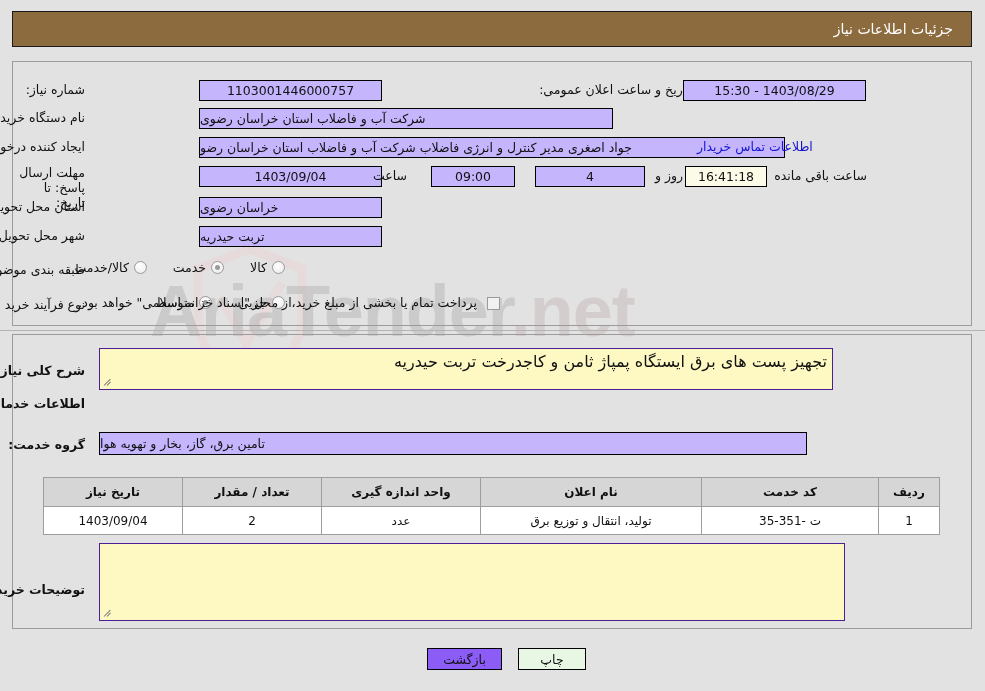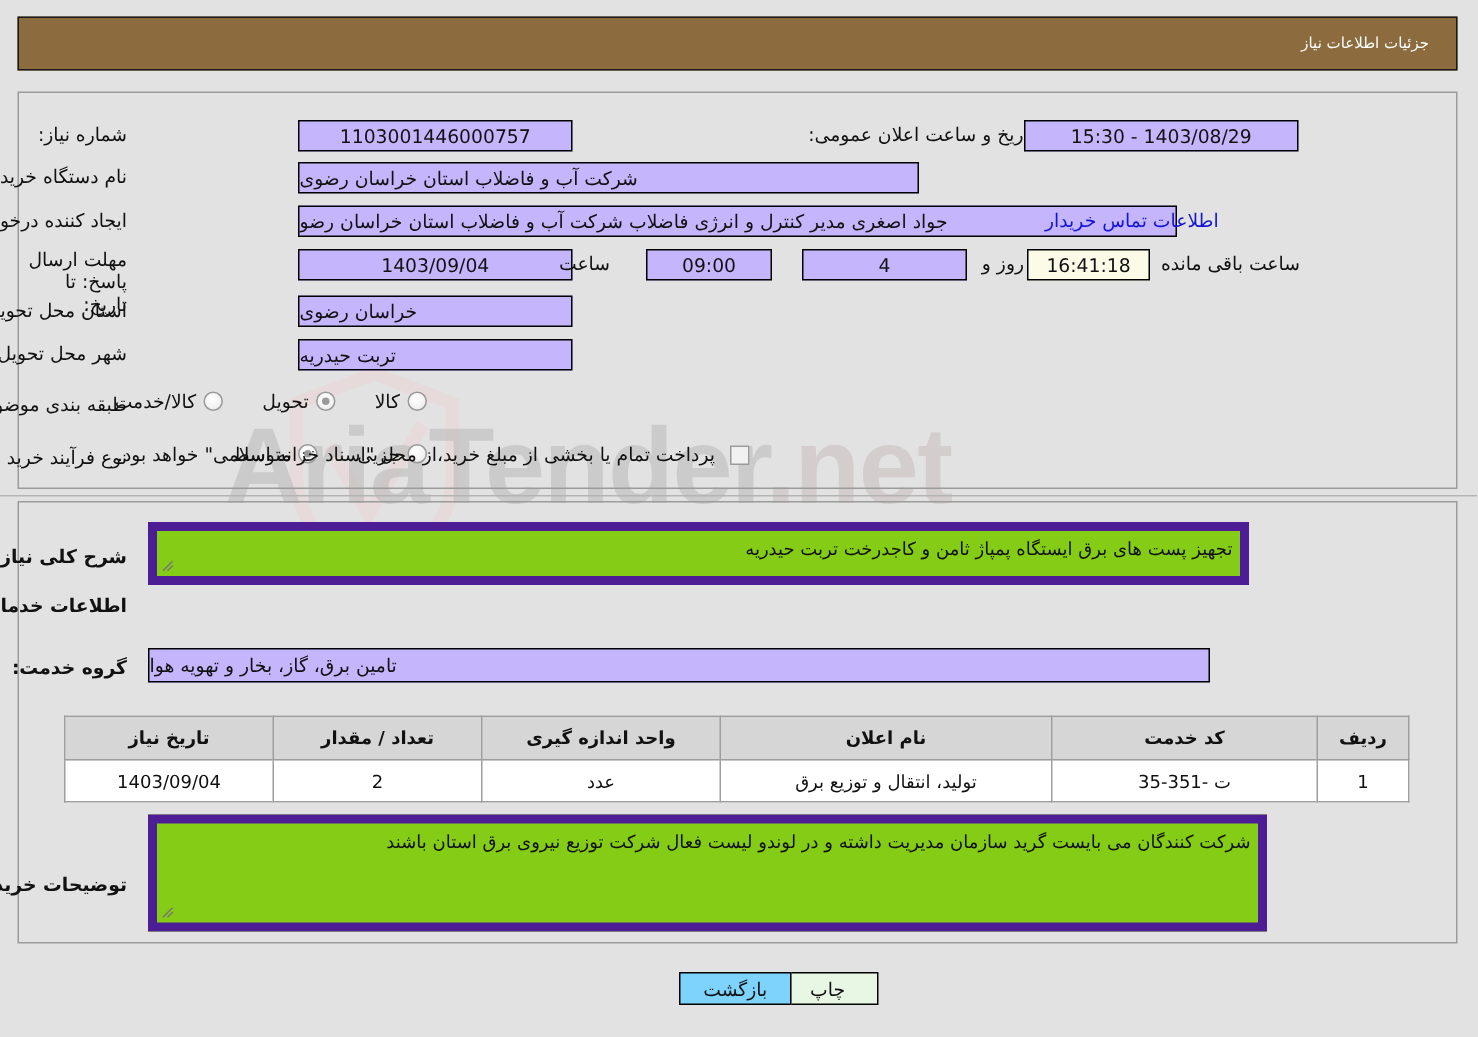--- a/index.html
+++ b/index.html
@@ -63,21 +63,21 @@
     font-size: 13px;
     display: flex;
     align-items: center;
     justify-content: flex-start;
     padding-right: 0;
     z-index: 3;
   }
   .title-bar .title-text {
     position: absolute;
     right: 18px;
-    font-size: 10px;
+    font-size: 14px;
     margin-left: 44px;
   }
 
   
   .panel {
     position: absolute;
     left: 12px;
     top: 61px;
     width: 960px;
     height: 265px;
@@ -172,24 +172,24 @@
     width: 13px; height: 13px;
     border: 1px solid #9a9a9a;
     background: #f1f1f1;
     box-sizing: border-box;
     flex: 0 0 auto;
   }
 
   
   .ta {
     position: absolute;
-    border: 6px solid #4c1d95;
-    background: #84cc16;
-    box-sizing: border-box;
-    font-size: 12px;
+    border: 1px solid #4c1d95;
+    background: #fef9c3;
+    box-sizing: border-box;
+    font-size: 16px;
     color: #111;
     padding: 4px 5px 0 5px;
     z-index: 4;
     line-height: 17px;
     overflow: hidden;
   }
   .resize-grip {
     position: absolute;
     left: 2px;
     bottom: 1px;
@@ -264,21 +264,21 @@
     box-sizing: border-box;
     font-size: 12.5px;
     color: #111;
     display: flex;
     align-items: center;
     justify-content: center;
     cursor: pointer;
     z-index: 4;
   }
   .btn-print { background: #e8f7e4; }
-  .btn-back  { background: #7dd3fc; margin-left: 26px; }
+  .btn-back  { background: #8b5cf6; }
 </style>
 </head>
 <body>
 
 <div class="watermark">
   <svg class="wm-shield" viewBox="0 0 120 140">
     <path d="M60 4 L112 24 L112 72 C112 104 88 126 60 136 C32 126 8 104 8 72 L8 24 Z" fill="none" stroke="#f0c9c9" stroke-width="9"></path>
     <path d="M30 52 L56 98 L92 38" fill="none" stroke="#f0c9c9" stroke-width="9"></path>
   </svg>
   <div class="wm-text"><span>AriaTender</span><span class="tld">.net</span></div>
@@ -319,21 +319,21 @@
 <div class="box right" style="right:603px; top:226px; width:183px; height:21px;">تربت حیدریه</div>
 
 <div class="lbl" style="right:900px; top:262px;">طبقه بندی موضوعی:</div>
 <div class="radio-row" id="category-radios" style="right:700px; top:260px;">
     <div class="radio-item">
       <span class="radio"></span>
       <span class="radio-label">کالا</span>
     </div>
     <div class="radio-item">
       <span class="radio checked"></span>
-      <span class="radio-label">تحویل</span>
+      <span class="radio-label">خدمت</span>
     </div>
     <div class="radio-item">
       <span class="radio"></span>
       <span class="radio-label">کالا/خدمت</span>
     </div>
   </div>
 
 <div class="lbl" style="right:900px; top:297px;">نوع فرآیند خرید :</div>
 <div class="radio-row" id="purchase-radios" style="right:700px; top:295px;">
     <div class="radio-item">
@@ -385,18 +385,17 @@
       <td>تولید، انتقال و توزیع برق</td>
       <td>عدد</td>
       <td>2</td>
       <td>1403/09/04</td>
     </tr>
   </tbody>
 </table>
 
 <div class="lbl" style="right:900px; top:582px; font-weight:bold;">توضیحات خریدار:</div>
 <div class="ta" style="right:140px; top:543px; width:746px; height:78px; text-align:right;">
-  <span>شرکت کنندگان می بایست گرید سازمان مدیریت داشته و در لوندو لیست فعال شرکت توزیع نیروی برق استان باشند</span>
   <span class="resize-grip"></span>
 </div>
 
 <div class="btn btn-print" style="left:518px; top:648px; width:68px; height:22px;">چاپ</div>
 <div class="btn btn-back" style="left:427px; top:648px; width:75px; height:22px;">بازگشت</div>
 
 </body></html>

